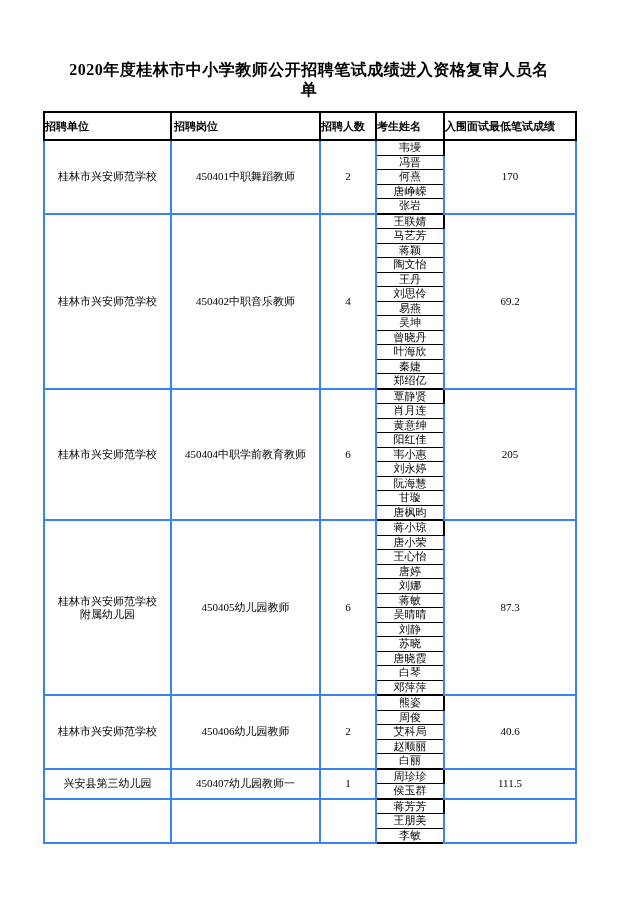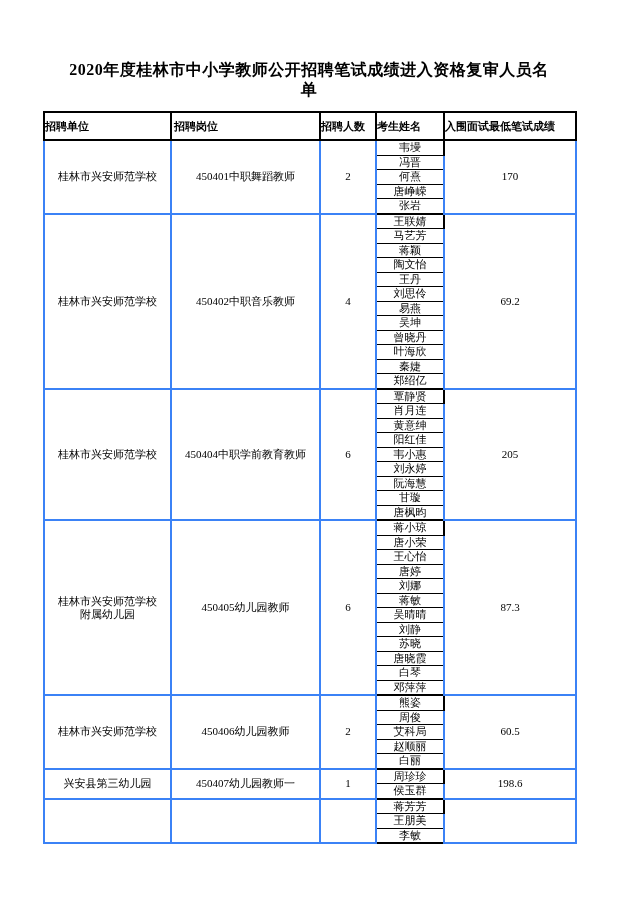--- a/index.html
+++ b/index.html
@@ -185,40 +185,40 @@
         <td class="nm">白琴</td>
       </tr>
       <tr class="group-last">
         <td class="nm">邓萍萍</td>
       </tr>
       <tr>
         <td class="m" rowspan="5">桂林市兴安师范学校</td>
         <td class="m" rowspan="5">450406幼儿园教师</td>
         <td class="m" rowspan="5">2</td>
         <td class="nm">熊姿</td>
-        <td class="m" rowspan="5">60.5</td>
+        <td class="m" rowspan="5">40.6</td>
       </tr>
       <tr>
         <td class="nm">周俊</td>
       </tr>
       <tr>
         <td class="nm">艾科局</td>
       </tr>
       <tr>
         <td class="nm">赵顺丽</td>
       </tr>
       <tr class="group-last">
         <td class="nm">白丽</td>
       </tr>
       <tr>
         <td class="m" rowspan="2">兴安县第三幼儿园</td>
         <td class="m" rowspan="2">450407幼儿园教师一</td>
         <td class="m" rowspan="2">1</td>
         <td class="nm">周珍珍</td>
-        <td class="m" rowspan="2">198.6</td>
+        <td class="m" rowspan="2">111.5</td>
       </tr>
       <tr class="group-last">
         <td class="nm">侯玉群</td>
       </tr>
       <tr>
         <td class="m" rowspan="3"></td>
         <td class="m" rowspan="3"></td>
         <td class="m" rowspan="3"></td>
         <td class="nm">蒋芳芳</td>
         <td class="m" rowspan="3"></td>

